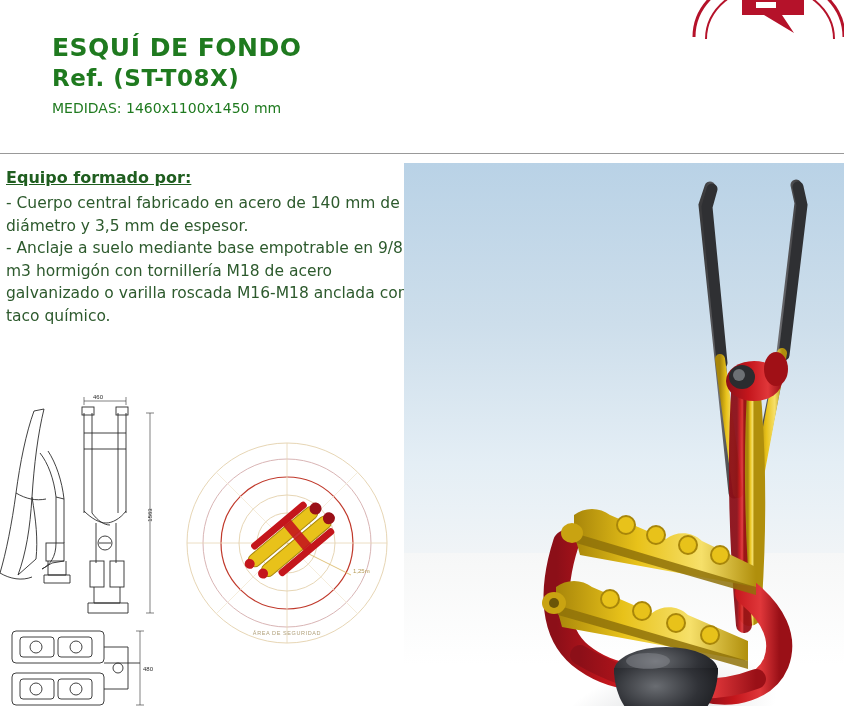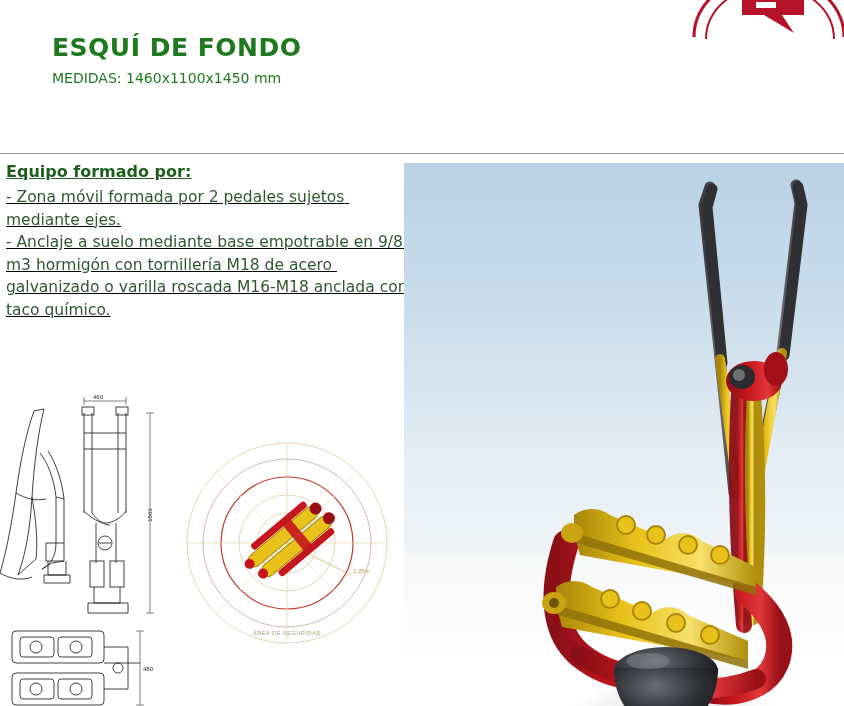--- a/index.html
+++ b/index.html
@@ -73,23 +73,22 @@
     top: 120px;
     width: 844px;
     height: 1px;
     background: #999999;
   }
 
   
   .desc {
     position: absolute;
     left: 6px;
-    top: 128px;
+    top: 134px;
     width: 404px;
-    text-decoration: underline;
   }
   .desc-title {
     font-family: "DejaVu Sans", sans-serif;
     font-weight: bold;
     font-size: 16px;
     color: #1f5e1f;
     text-decoration: underline;
     margin-bottom: 3px;
     line-height: 22px;
   }
@@ -155,20 +154,21 @@
 </style>
 </head>
 <body>
 
 <div id="page">
 
   <div class="header">
 
     <div class="title-block">
       <div class="title-line1">ESQUÍ DE FONDO</div>
+      <div class="title-line2">Ref. (ST-T08X)</div>
       <div class="title-line3">MEDIDAS: 1460x1100x1450 mm</div>
     </div>
 
     <div class="logo">
       <svg width="170" height="120" viewBox="0 0 170 120">
 
         <path d="M10,62 A75,62 0 1 1 160,62" fill="none" stroke="#b5122a" stroke-width="3"></path>
         <path d="M22,64 A62,52 0 1 1 150,64" fill="none" stroke="#b5122a" stroke-width="2"></path>
 
         <g transform="translate(58,6)">
@@ -177,21 +177,21 @@
           <path d="M14,21 L34,21 L34,27 L14,27 Z" fill="#ffffff"></path>
         </g>
       </svg>
     </div>
 
     <div class="hrule"></div>
   </div>
 
   <div class="desc">
     <div class="desc-title">Equipo formado por:</div>
-    <div class="desc-line">- Zona móvil formada por 2 pedales sujetos mediante ejes.</div>
+    <div class="desc-line">- Cuerpo central fabricado en acero de 140 mm de diámetro y 3,5 mm de espesor.</div>
     <div class="desc-line">- Anclaje a suelo mediante base empotrable en 9/8 m3 hormigón con tornillería M18 de acero galvanizado o varilla roscada M16-M18 anclada con taco químico.</div>
   </div>
 
   <div class="photo">
     <div class="photo-ground"></div>
     <div class="photo-shadow2"></div>
     <div class="photo-shadow"></div>
 
     <svg class="svg-photo" width="440" height="576" viewBox="0 0 440 576">
       <defs>

